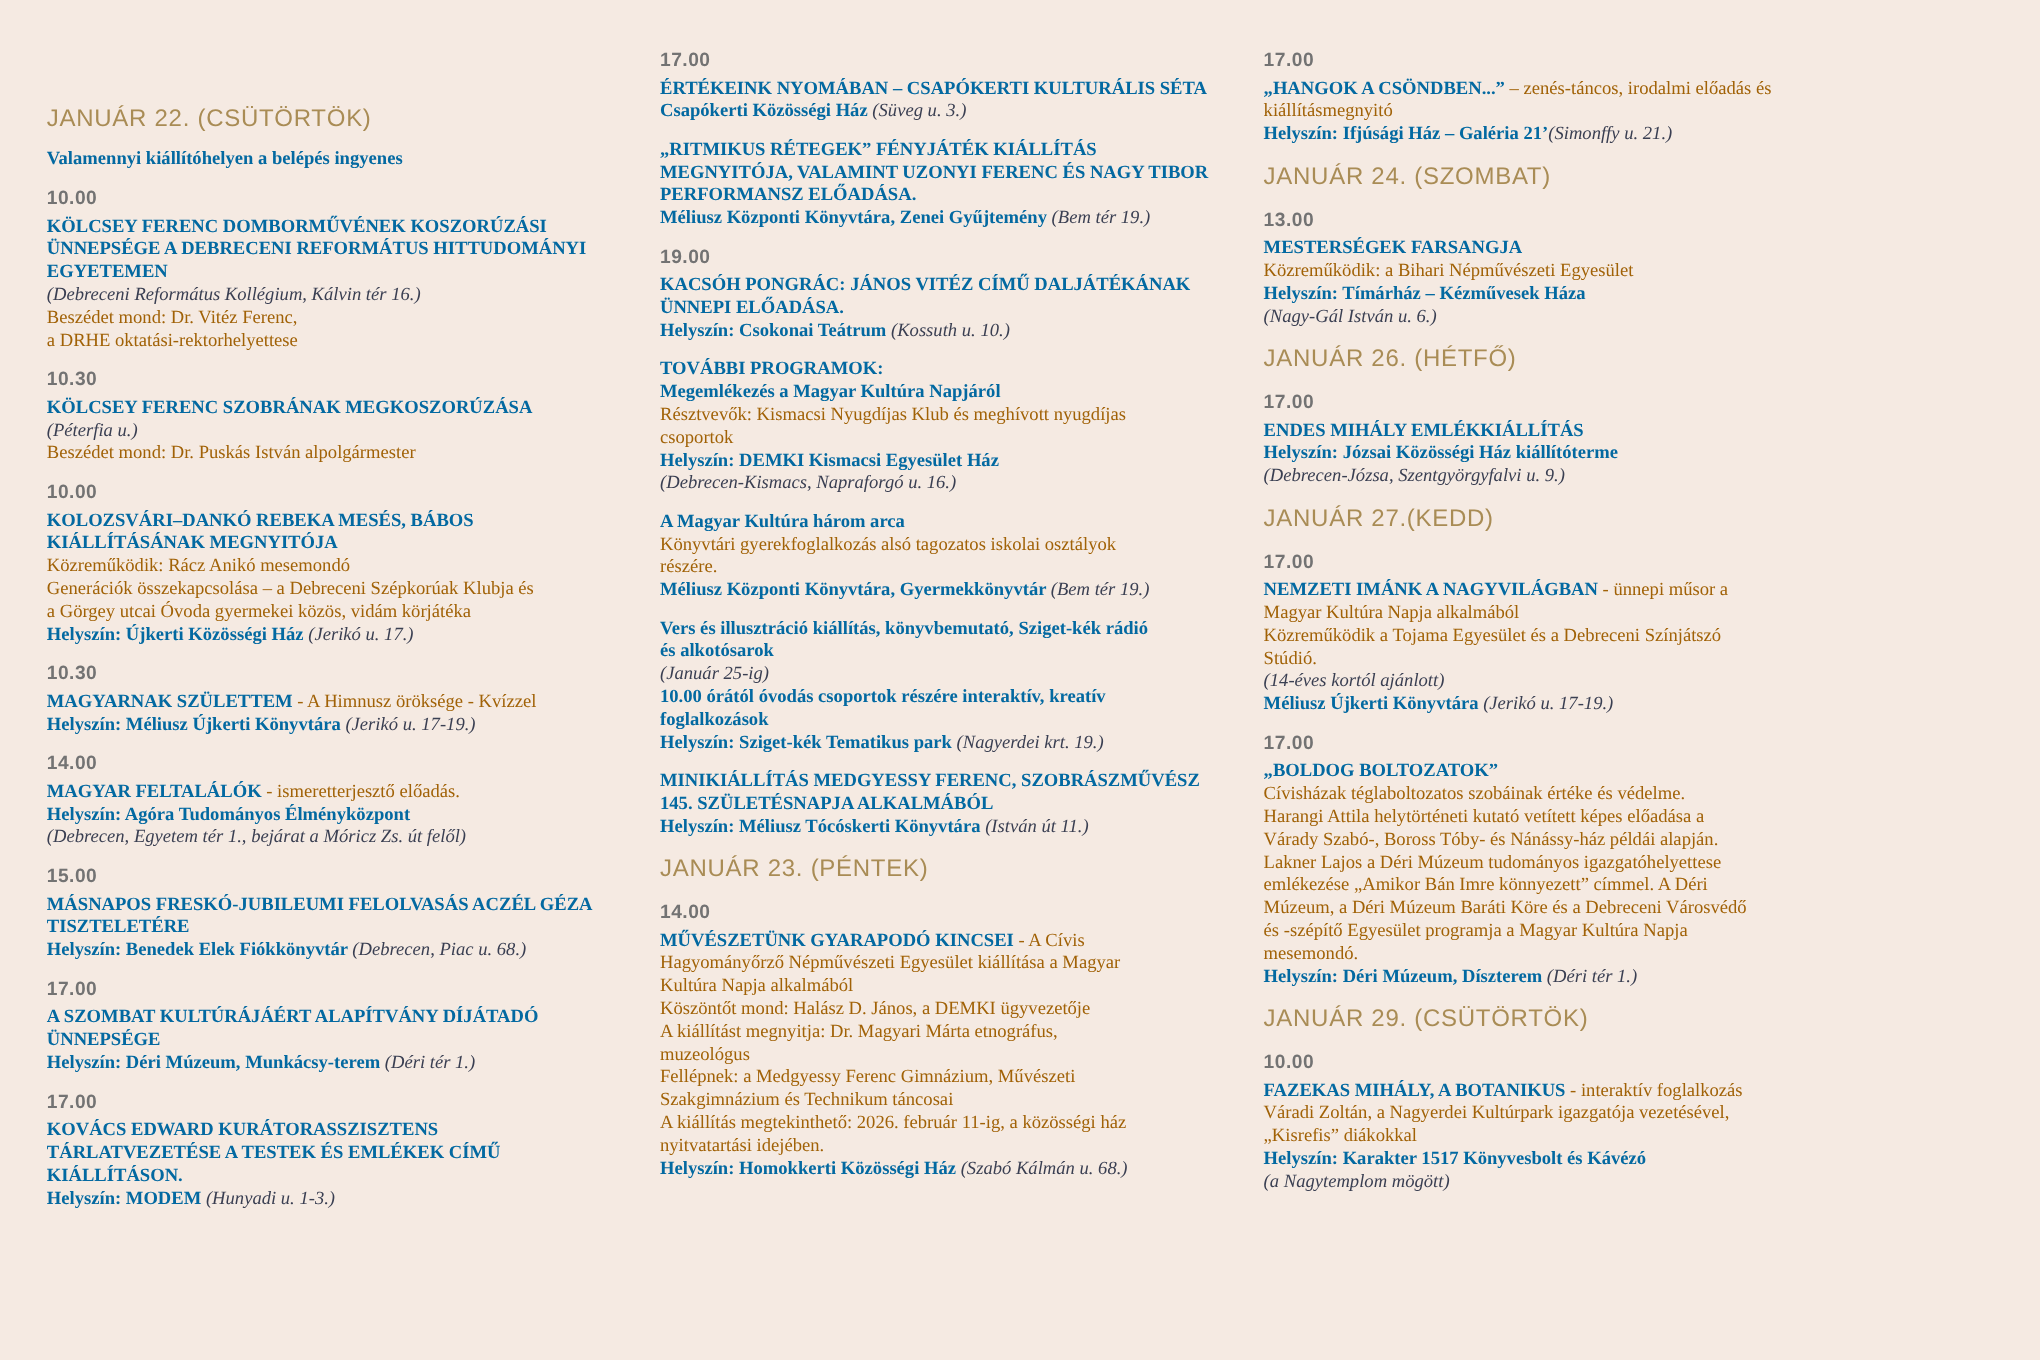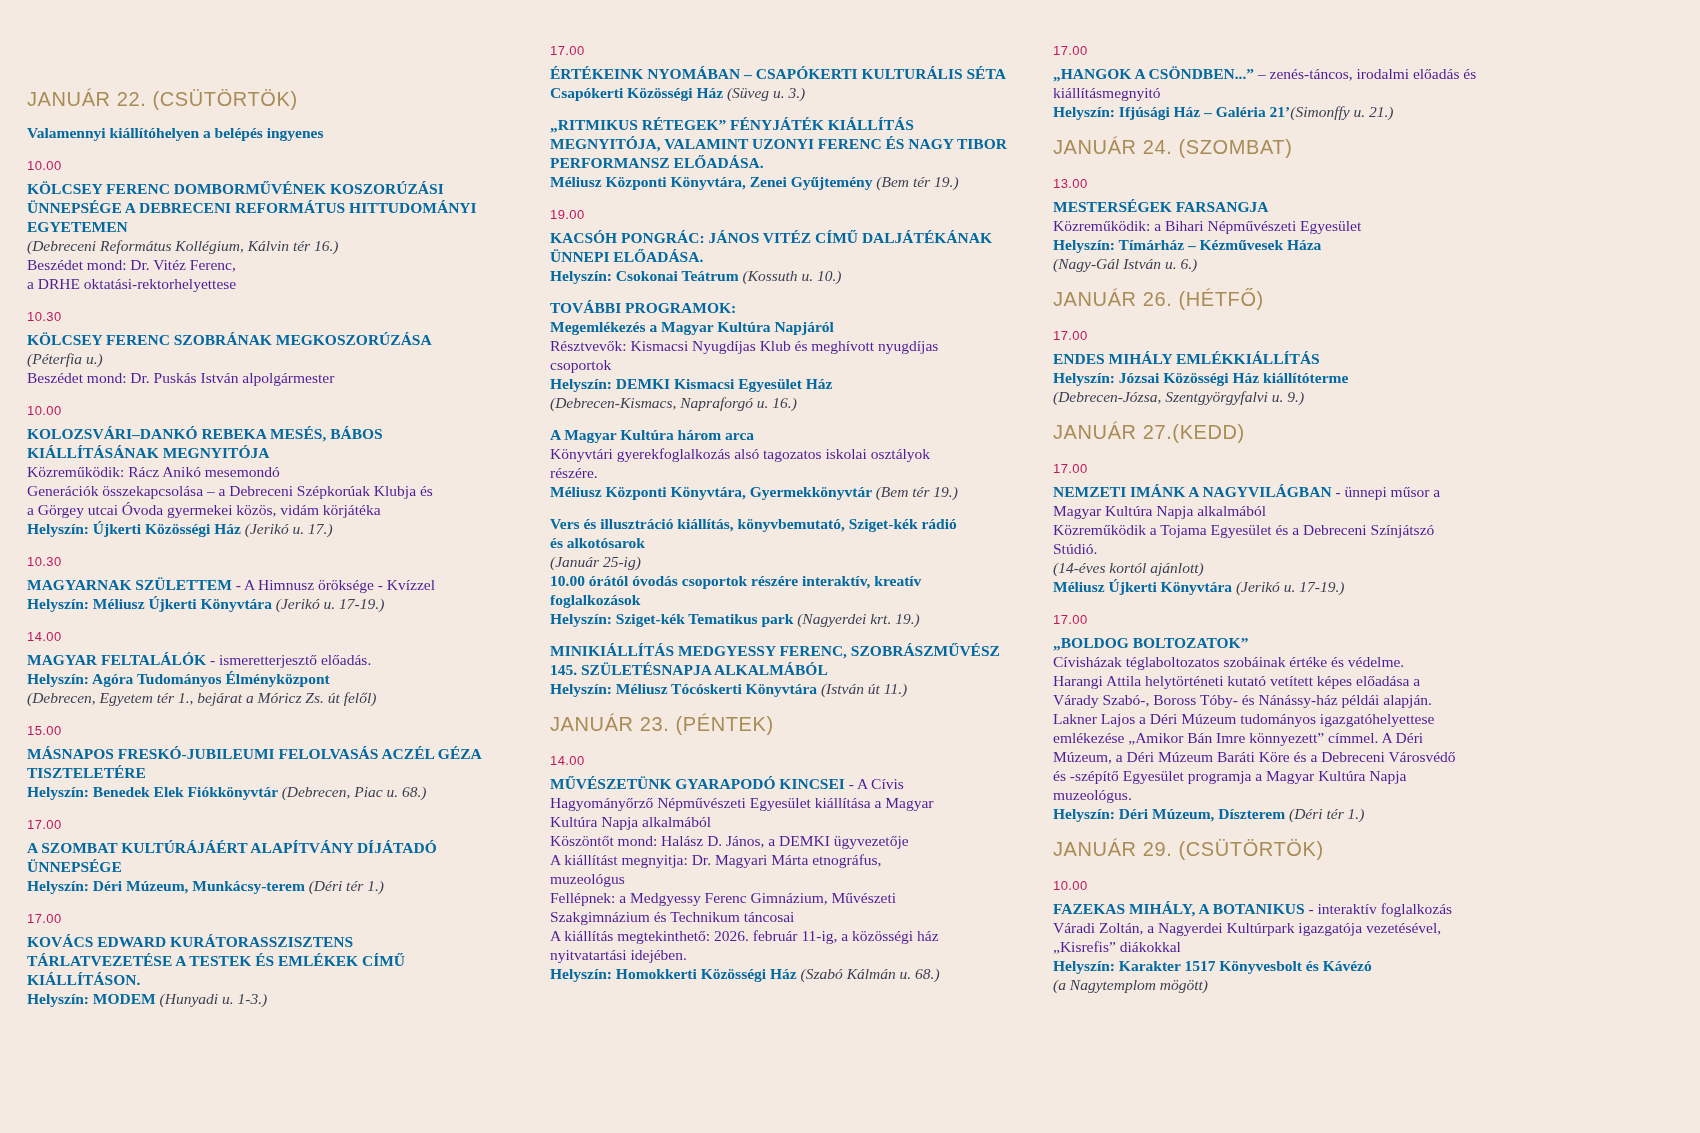--- a/index.html
+++ b/index.html
@@ -15,52 +15,52 @@
     position: relative;
     width: 1700px;
     height: 1133px;
     background: #f5eae2;
   }
   .column {
     position: absolute;
     top: 40px;
     width: 478px;
   }
-  #col0 { left: 27px; top: 86px; }
+  #col0 { left: 39px; top: 86px; }
   #col1 { left: 550px; }
   #col2 { left: 1053px; }
   .column > :first-child { margin-top: 0 !important; }
 
   .date {
     font-family: "Liberation Sans", "DejaVu Sans", sans-serif;
     font-size: 20px;
     line-height: 26px;
     font-weight: 400;
     letter-spacing: 0.6px;
     color: #a98c55;
     margin-top: 13px;
     margin-bottom: 7px;
   }
   .event { margin-top: 13px; }
   .event.note { margin-top: 11px; }
   .time {
     font-family: "Liberation Sans", "DejaVu Sans", sans-serif;
-    font-size: 13px;
+    font-size: 16px;
     line-height: 21px;
-    font-weight: 400;
+    font-weight: 700;
     letter-spacing: 0.4px;
-    color: #be185d;
+    color: #737373;
     margin-bottom: 3px;
   }
   .line {
     font-size: 15.5px;
     line-height: 19px;
     color: #3a3f52;
   }
-  .s-n { font-weight: 400; font-style: normal; color: #4c1d95; }
+  .s-n { font-weight: 400; font-style: normal; color: #a16207; }
   .s-b { font-weight: 700; font-style: normal; color: #0369a1; }
   .s-i { font-weight: 400; font-style: italic; color: #3a3f52; }
 </style>
 </head>
 <body>
 
 <div id="poster">
   <div class="column" id="col0">
       <div class="date">JANUÁR 22. (CSÜTÖRTÖK)</div>
       <div class="event note">
@@ -217,21 +217,21 @@
       <div class="event">
         <div class="time">17.00</div>
         <div class="line"><span class="s-b">„BOLDOG BOLTOZATOK”</span></div>
         <div class="line"><span class="s-n">Cívisházak téglaboltozatos szobáinak értéke és védelme.</span></div>
         <div class="line"><span class="s-n">Harangi Attila helytörténeti kutató vetített képes előadása a</span></div>
         <div class="line"><span class="s-n">Várady Szabó-, Boross Tóby- és Nánássy-ház példái alapján.</span></div>
         <div class="line"><span class="s-n">Lakner Lajos a Déri Múzeum tudományos igazgatóhelyettese</span></div>
         <div class="line"><span class="s-n">emlékezése „Amikor Bán Imre könnyezett” címmel. A Déri</span></div>
         <div class="line"><span class="s-n">Múzeum, a Déri Múzeum Baráti Köre és a Debreceni Városvédő</span></div>
         <div class="line"><span class="s-n">és -szépítő Egyesület programja a Magyar Kultúra Napja</span></div>
-        <div class="line"><span class="s-n">muzeológus.</span></div>
+        <div class="line"><span class="s-n">mesemondó.</span></div>
         <div class="line"><span class="s-b">Helyszín: Déri Múzeum, Díszterem </span><span class="s-i">(Déri tér 1.)</span></div>
       </div>
       <div class="date">JANUÁR 29. (CSÜTÖRTÖK)</div>
       <div class="event">
         <div class="time">10.00</div>
         <div class="line"><span class="s-b">FAZEKAS MIHÁLY, A BOTANIKUS</span><span class="s-n"> - interaktív foglalkozás</span></div>
         <div class="line"><span class="s-n">Váradi Zoltán, a Nagyerdei Kultúrpark igazgatója vezetésével,</span></div>
         <div class="line"><span class="s-n">„Kisrefis” diákokkal</span></div>
         <div class="line"><span class="s-b">Helyszín: Karakter 1517 Könyvesbolt és Kávézó</span></div>
         <div class="line"><span class="s-i">(a Nagytemplom mögött)</span></div>

